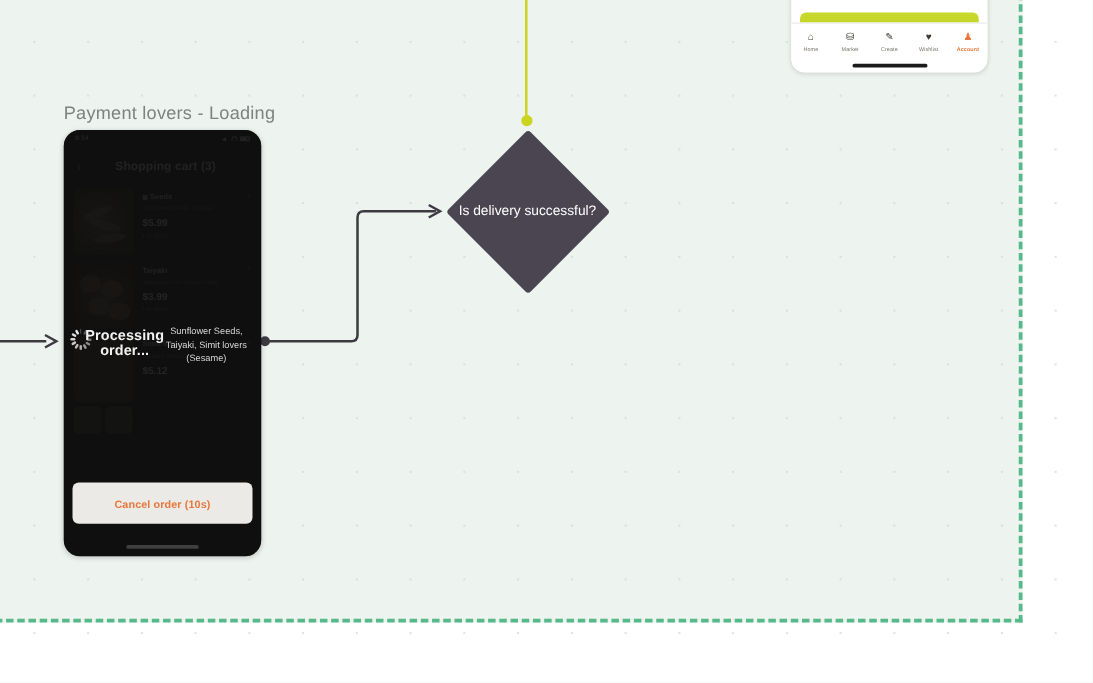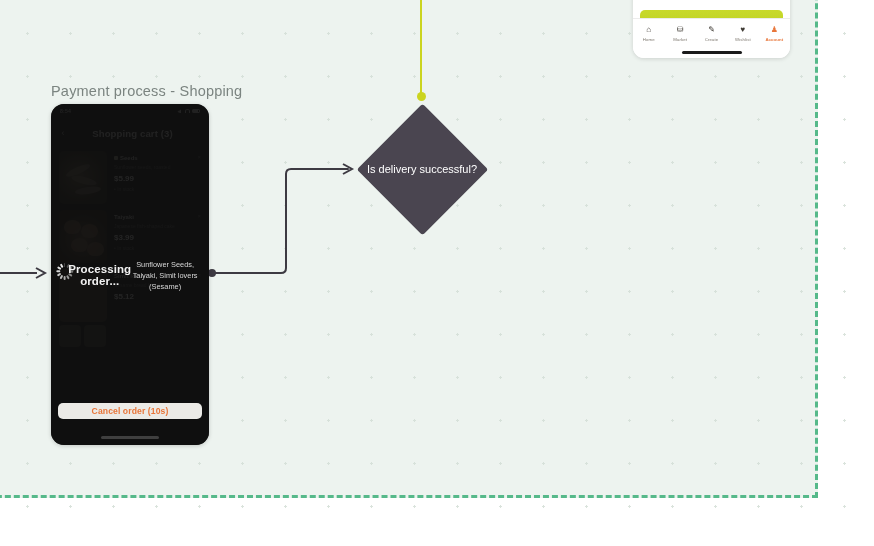--- a/index.html
+++ b/index.html
@@ -119,21 +119,21 @@
   }
   .ov-title{
     font-size:11.5px;font-weight:bold;color:#f2f2f2;letter-spacing:.1px;
     text-align:center;
   }
   .ov-sub{
     font-size:7.4px;color:#d8d8d8;text-align:center;line-height:1.45;
     margin-top:4px;max-width:118px;
   }
   .cancel-btn{
-    position:absolute;left:7px;right:7px;bottom:26px;height:16px;
+    position:absolute;left:7px;right:7px;bottom:26px;height:33px;
     background:#ebeae6;border-radius:5px;border:none;
     color:#e8763a;font-size:8.6px;font-weight:bold;letter-spacing:.1px;
     display:flex;align-items:center;justify-content:center;cursor:pointer;
   }
   .home-indicator{
     position:absolute;left:50%;bottom:6px;transform:translateX(-50%);
     width:58px;height:2.6px;border-radius:2px;background:#3f3f3f;
   }
 
   
@@ -203,21 +203,21 @@
       <path d="M343 164 L352 169 L343 174" fill="none" stroke="#3d3a42" stroke-width="2"></path>
     </g>
 
     <g>
       <line x1="421" y1="96" x2="421" y2="-10" stroke="#cbd41f" stroke-width="2"></line>
     </g>
   </svg>
   <div class="port-dot" style="left:208px;top:269px;"></div>
   <div class="port-dot yellow" style="left:417px;top:92px;"></div>
 
-  <div class="canvas-title">Payment process - Shopping</div>
+  <div class="canvas-title">Payment lovers - Loading</div>
 
   <div class="phone">
     <div class="phone-inner">
 
       <div class="statusbar">
         <span class="status-time">8:54</span>
         <span class="status-icons">
           <span class="ico-sig"></span>
           <span class="ico-wifi"></span>
           <span class="ico-batt"></span>

